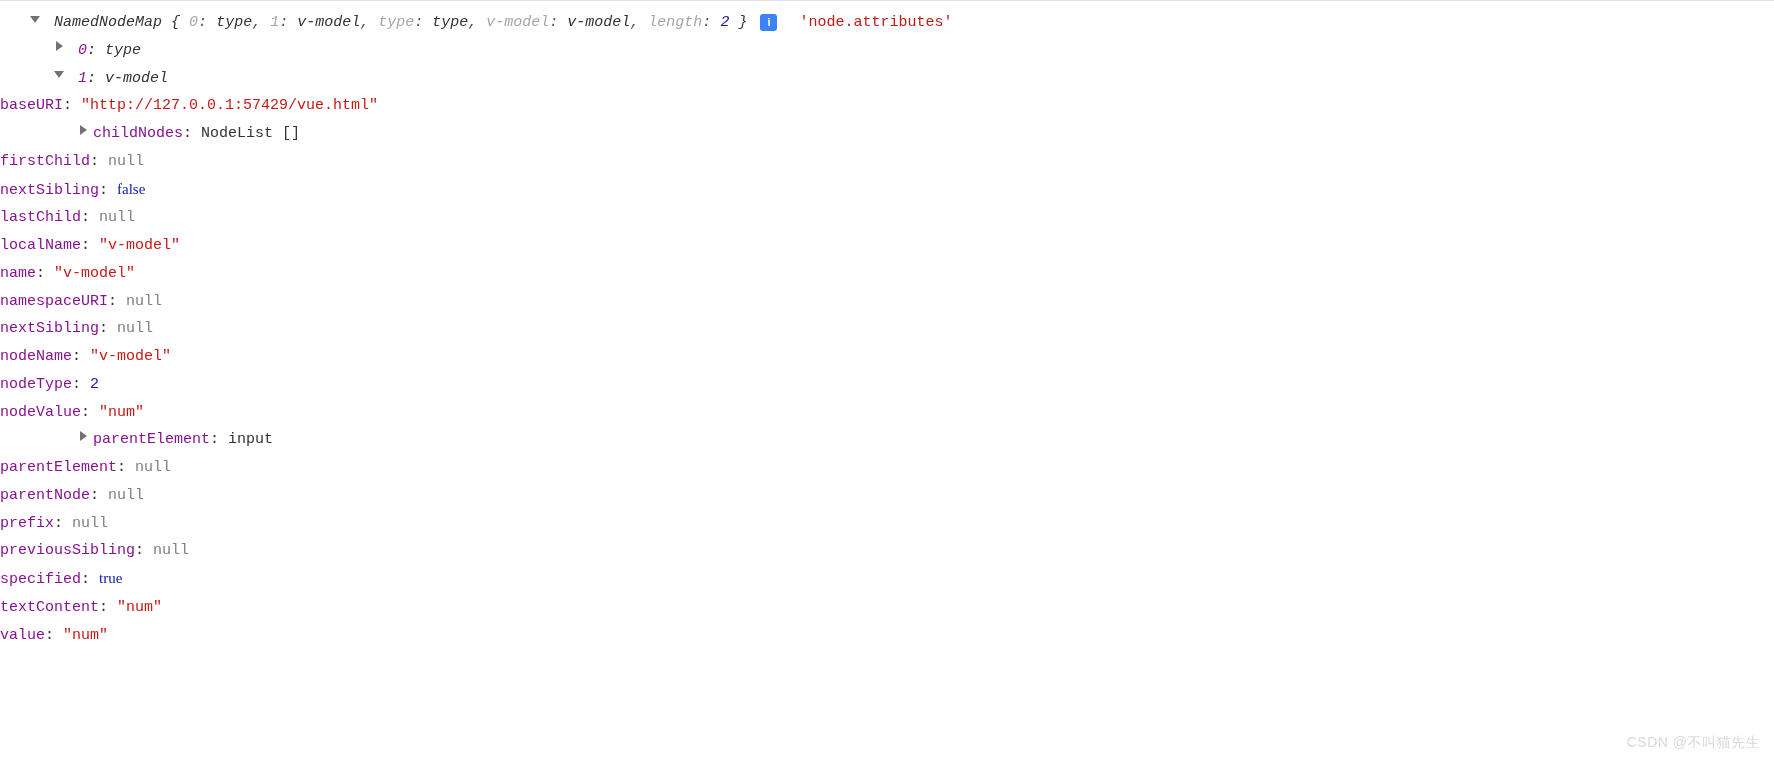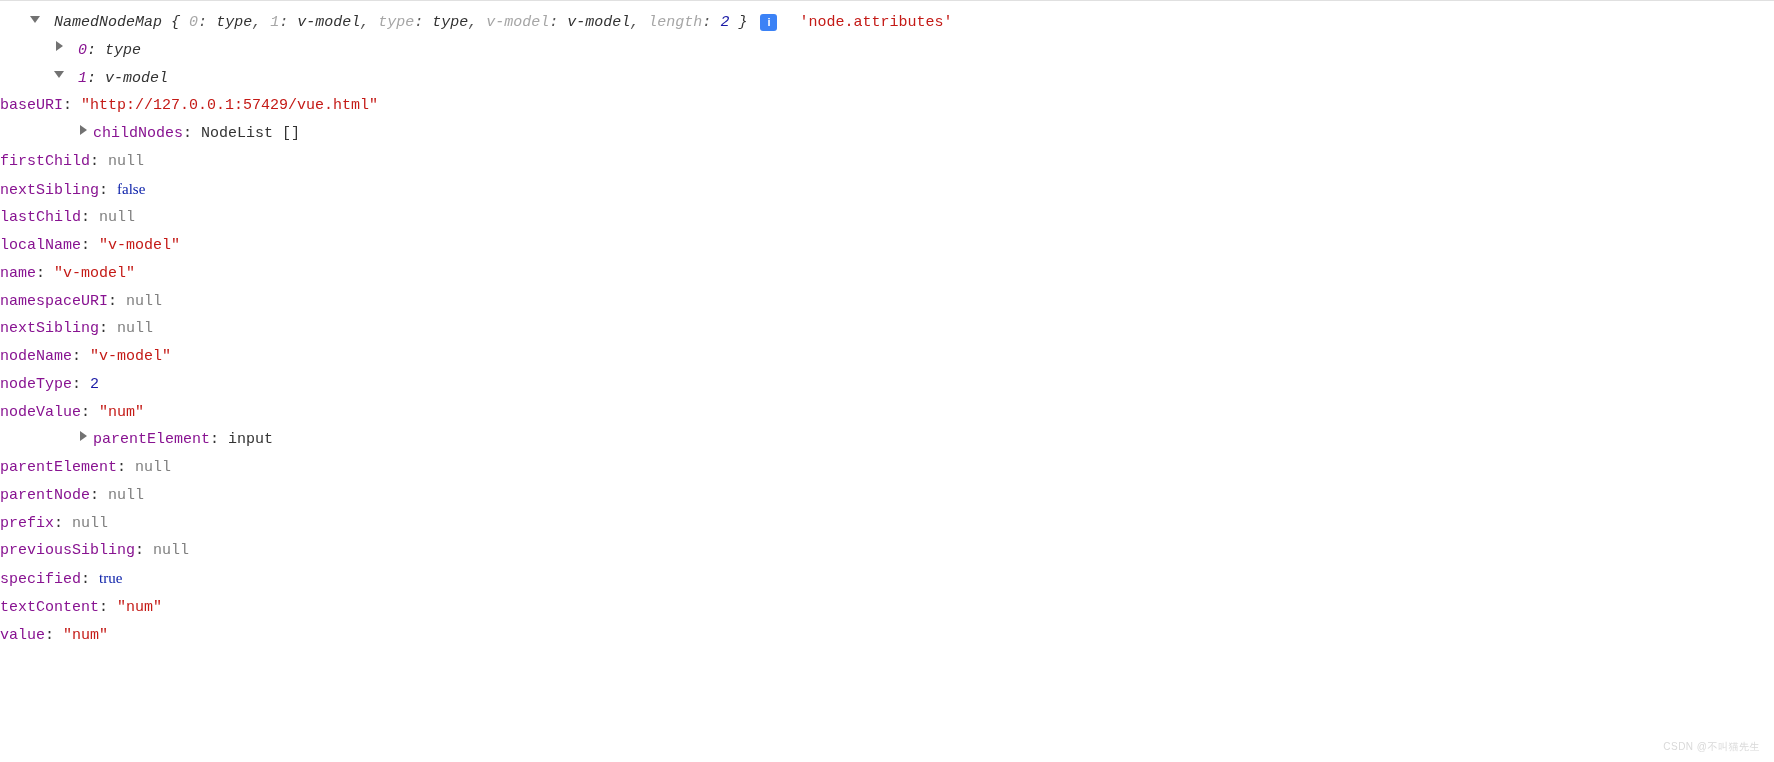--- a/index.html
+++ b/index.html
@@ -74,21 +74,21 @@
     line-height: 17px;
     vertical-align: middle;
     margin: 0 4px;
     cursor: pointer;
   }
   .source-string { color: #c41a16; }
   .watermark {
     position: absolute;
     right: 14px;
     bottom: 6px;
-    font-size: 10px;
+    font-size: 14px;
     color: #d9d9d9;
     font-family: Arial, sans-serif;
     letter-spacing: 0.5px;
   }
 </style>
 </head>
 <body>
 
 <div class="console-row indent-1">
   <span class="disclosure expanded"></span>

